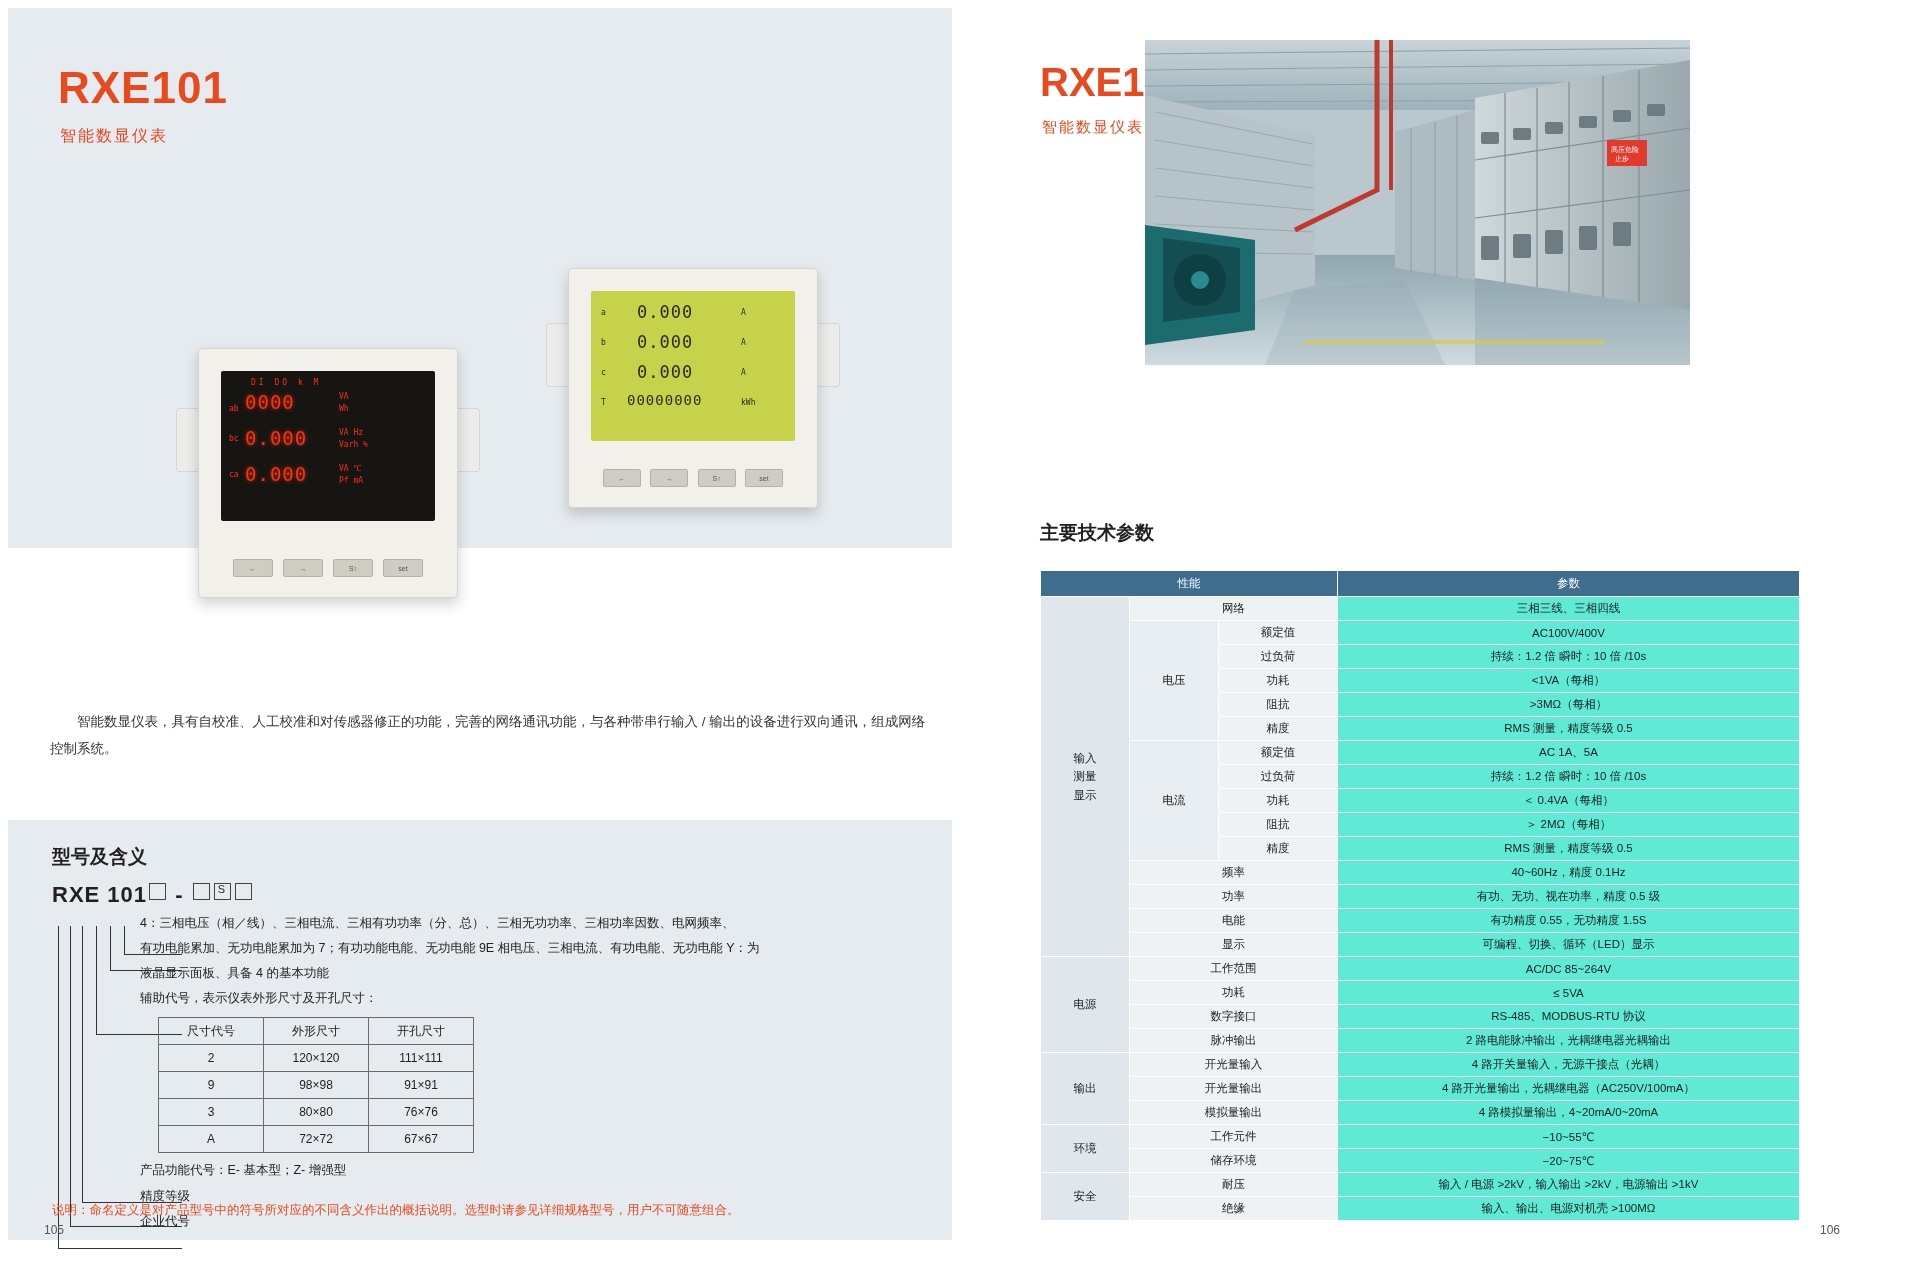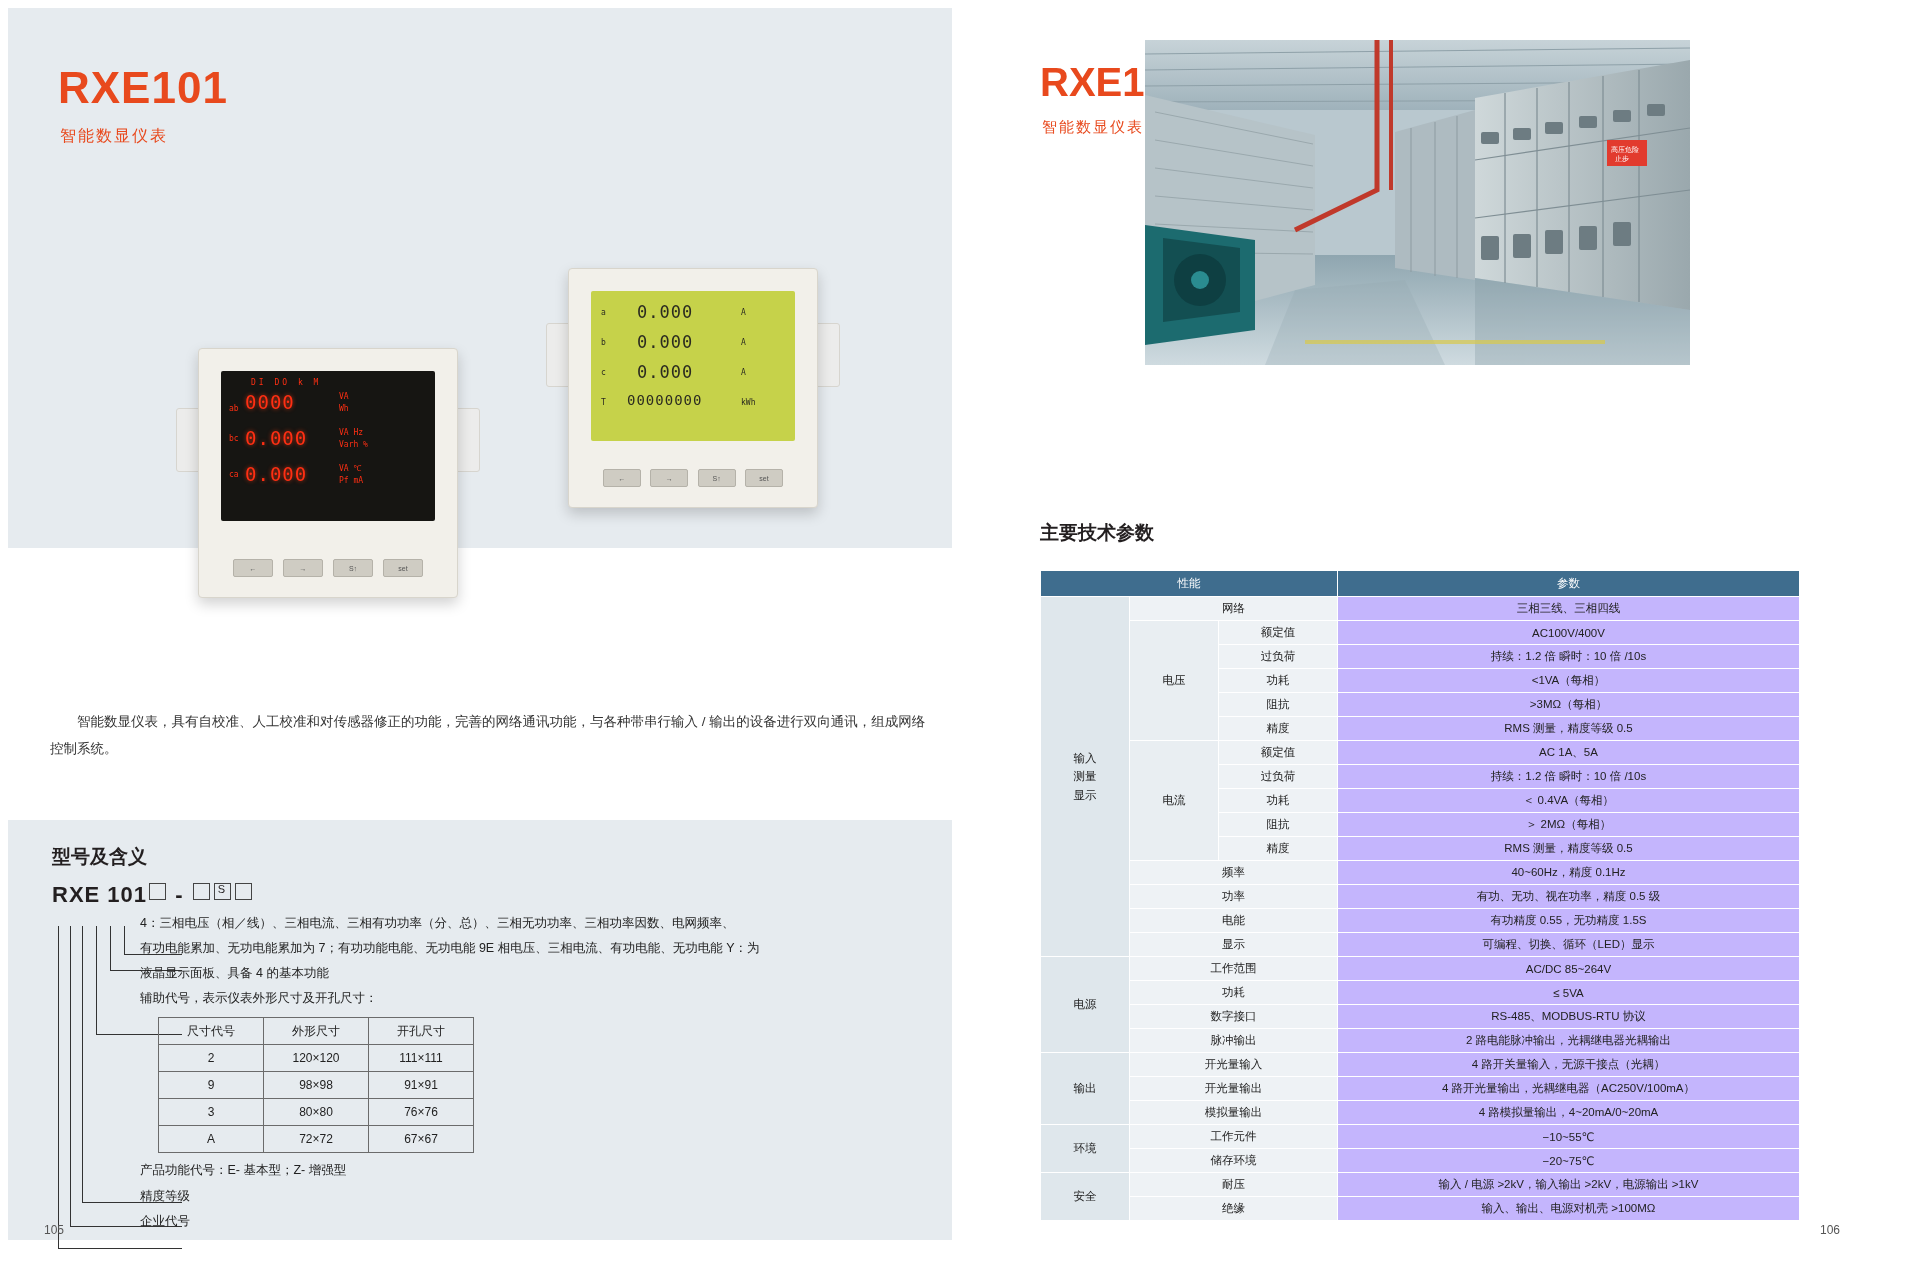--- a/index.html
+++ b/index.html
@@ -53,21 +53,21 @@
   .photo{position:absolute;left:185px;top:40px;width:545px;height:325px;overflow:hidden;background:#2d4f5a;}
   .photo svg{display:block;}
   .r-sec{position:absolute;left:80px;top:520px;font-size:19px;font-weight:bold;}
 
   table.spec{position:absolute;left:80px;top:570px;width:760px;border-collapse:collapse;font-size:11.5px;}
   table.spec th{background:#3f6d8e;color:#fff;font-weight:normal;padding:5px 4px;border:1px solid #fff;}
   table.spec td{border:1px solid #ffffff;padding:4px 4px;text-align:center;color:#222;}
   td.cat{background:#dfe7ec;width:80px;}
   td.sub{background:#e9eef2;width:80px;}
   td.lbl{background:#eef2f5;width:110px;}
-  td.val{background:#c4b5fd;}
+  td.val{background:#5eead4;}
   .pgnum-r{position:absolute;right:80px;bottom:26px;font-size:12px;color:#555;}
 </style>
 </head>
 <body>
 
 <div class="page">
 
   <div class="left">
 
     <div class="hero">
@@ -191,20 +191,21 @@
             <td>67×67</td>
           </tr>
         </tbody>
           </table>
 
         <div class="n">产品功能代号：E- 基本型；Z- 增强型</div>
         <div class="n">精度等级</div>
         <div class="n">企业代号</div>
       </div>
 
+      <div class="disclaim">说明：命名定义是对产品型号中的符号所对应的不同含义作出的概括说明。选型时请参见详细规格型号，用户不可随意组合。</div>
     </div>
 
     <div class="pgnum-l">105</div>
   </div>
 
   <div class="right">
     <div class="r-title">RXE101</div>
     <div class="r-sub">智能数显仪表</div>
 
     <div class="photo">

